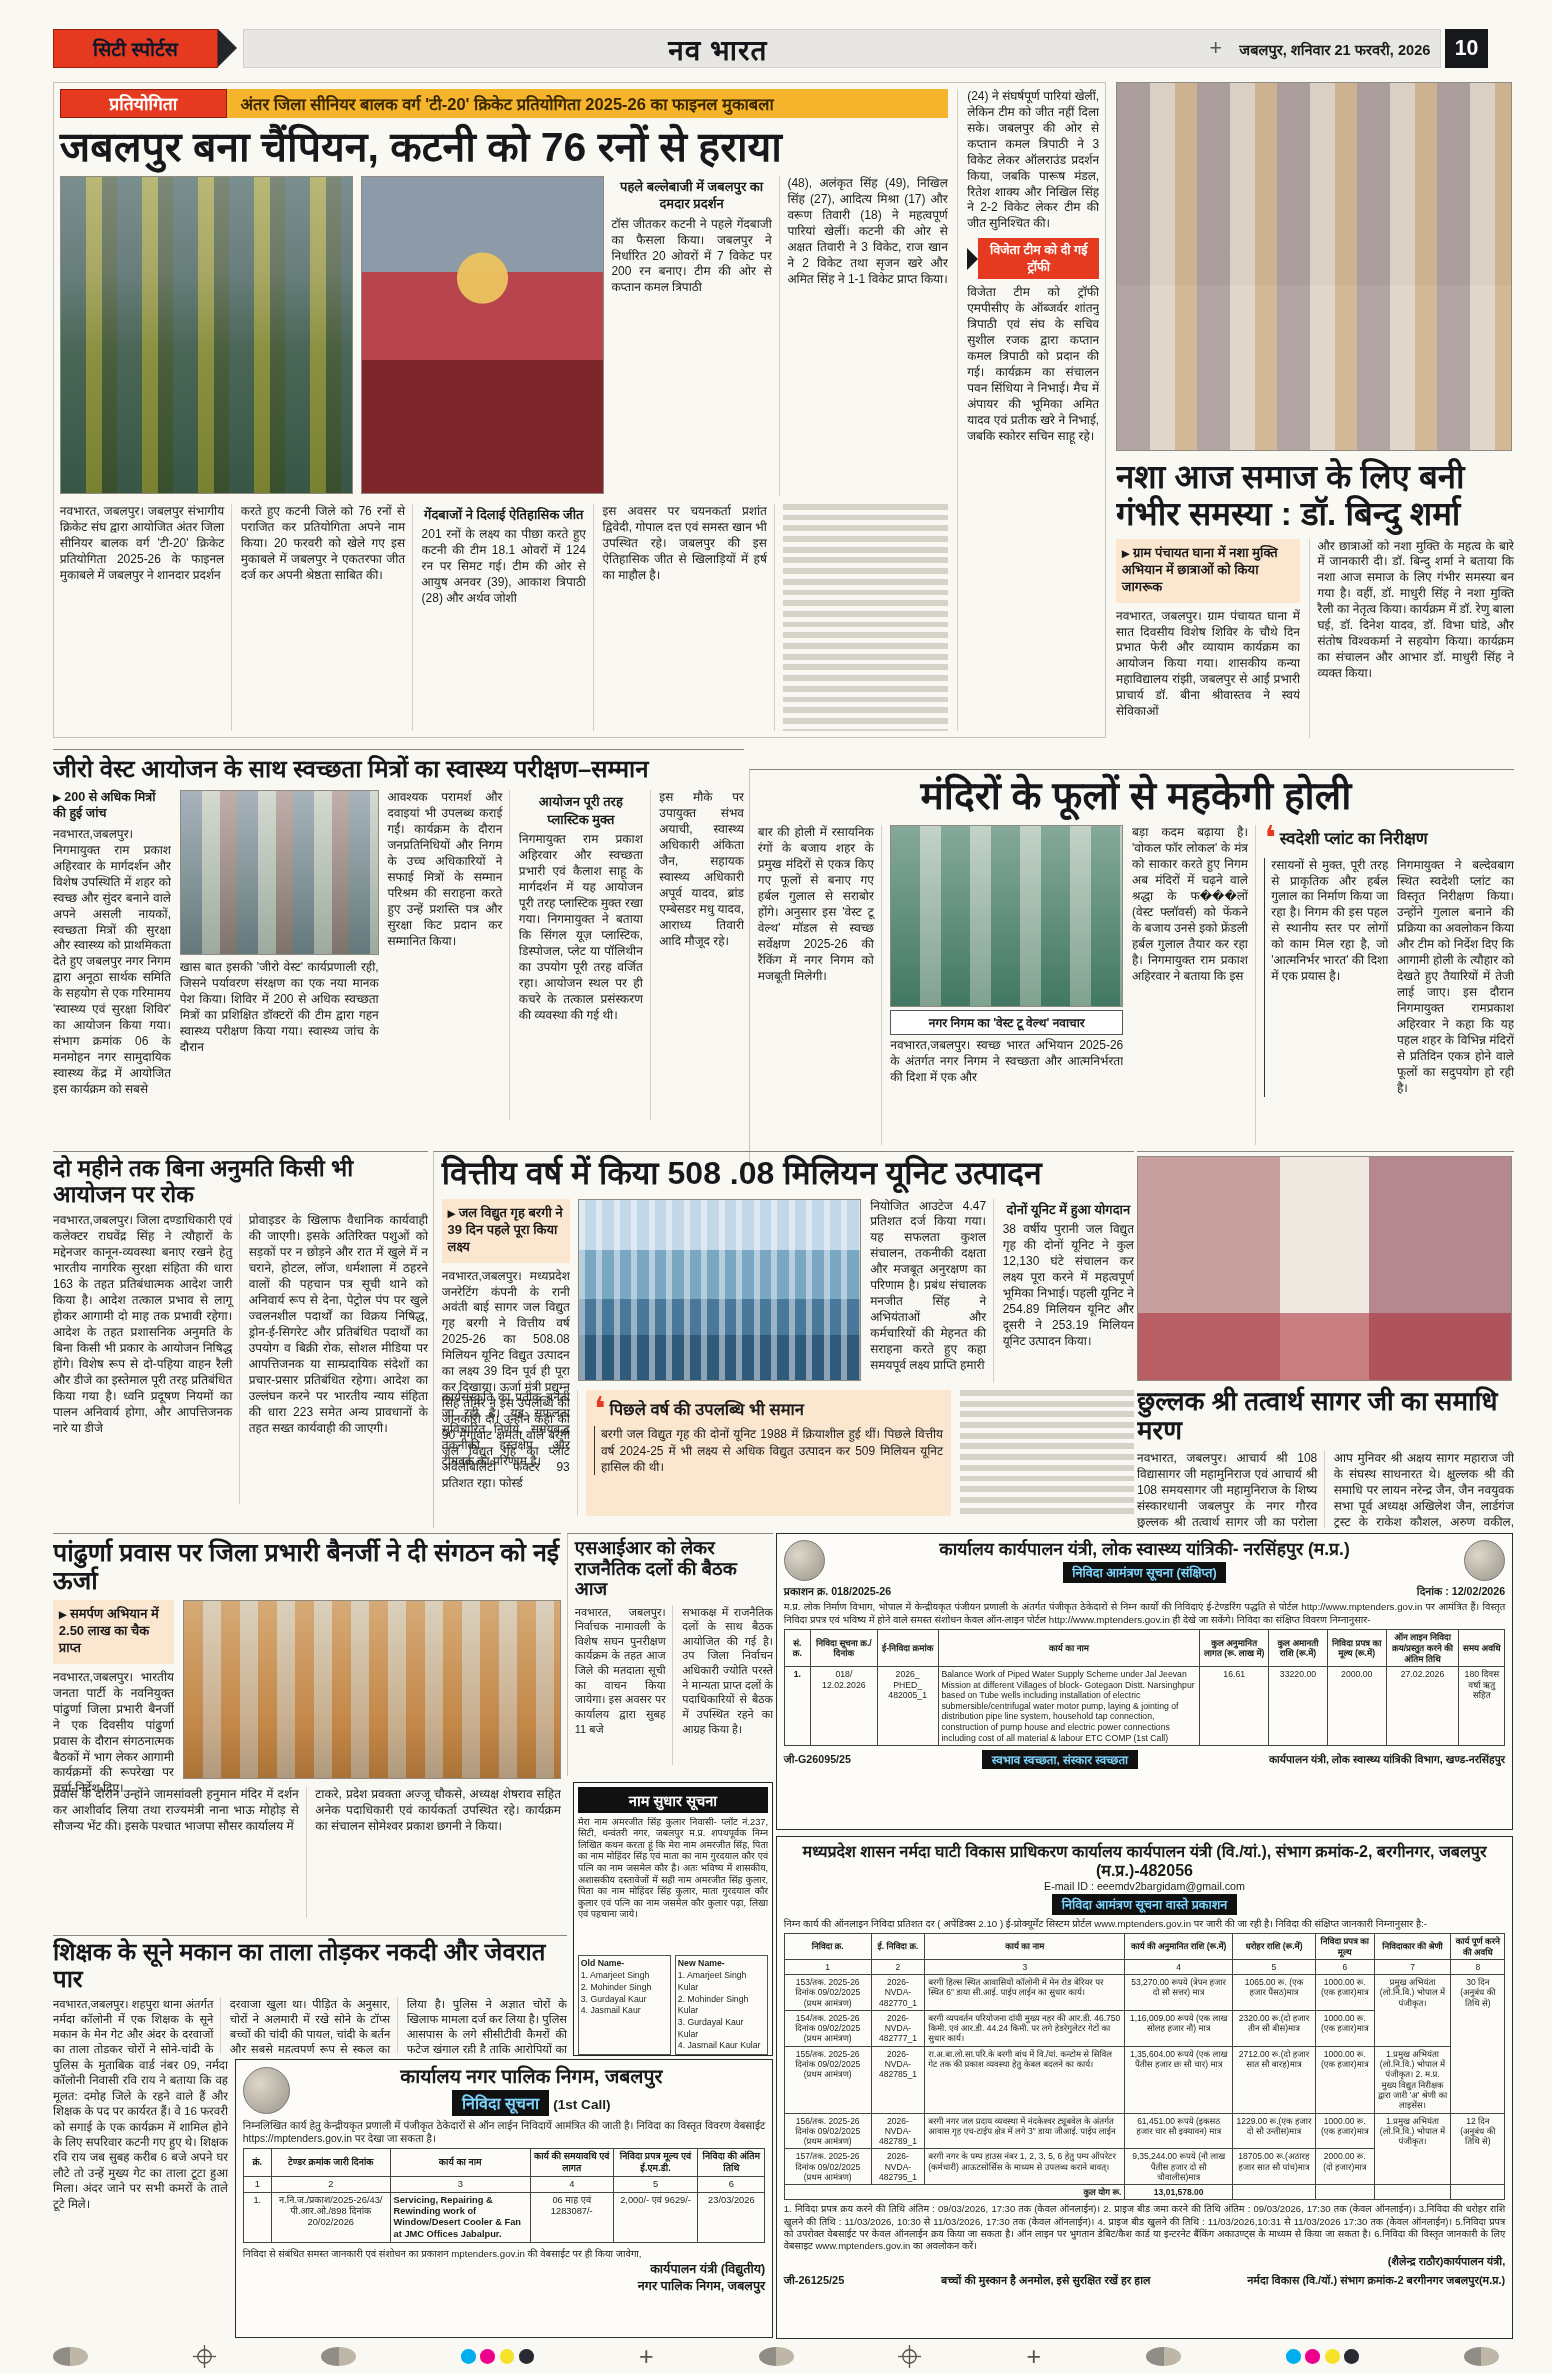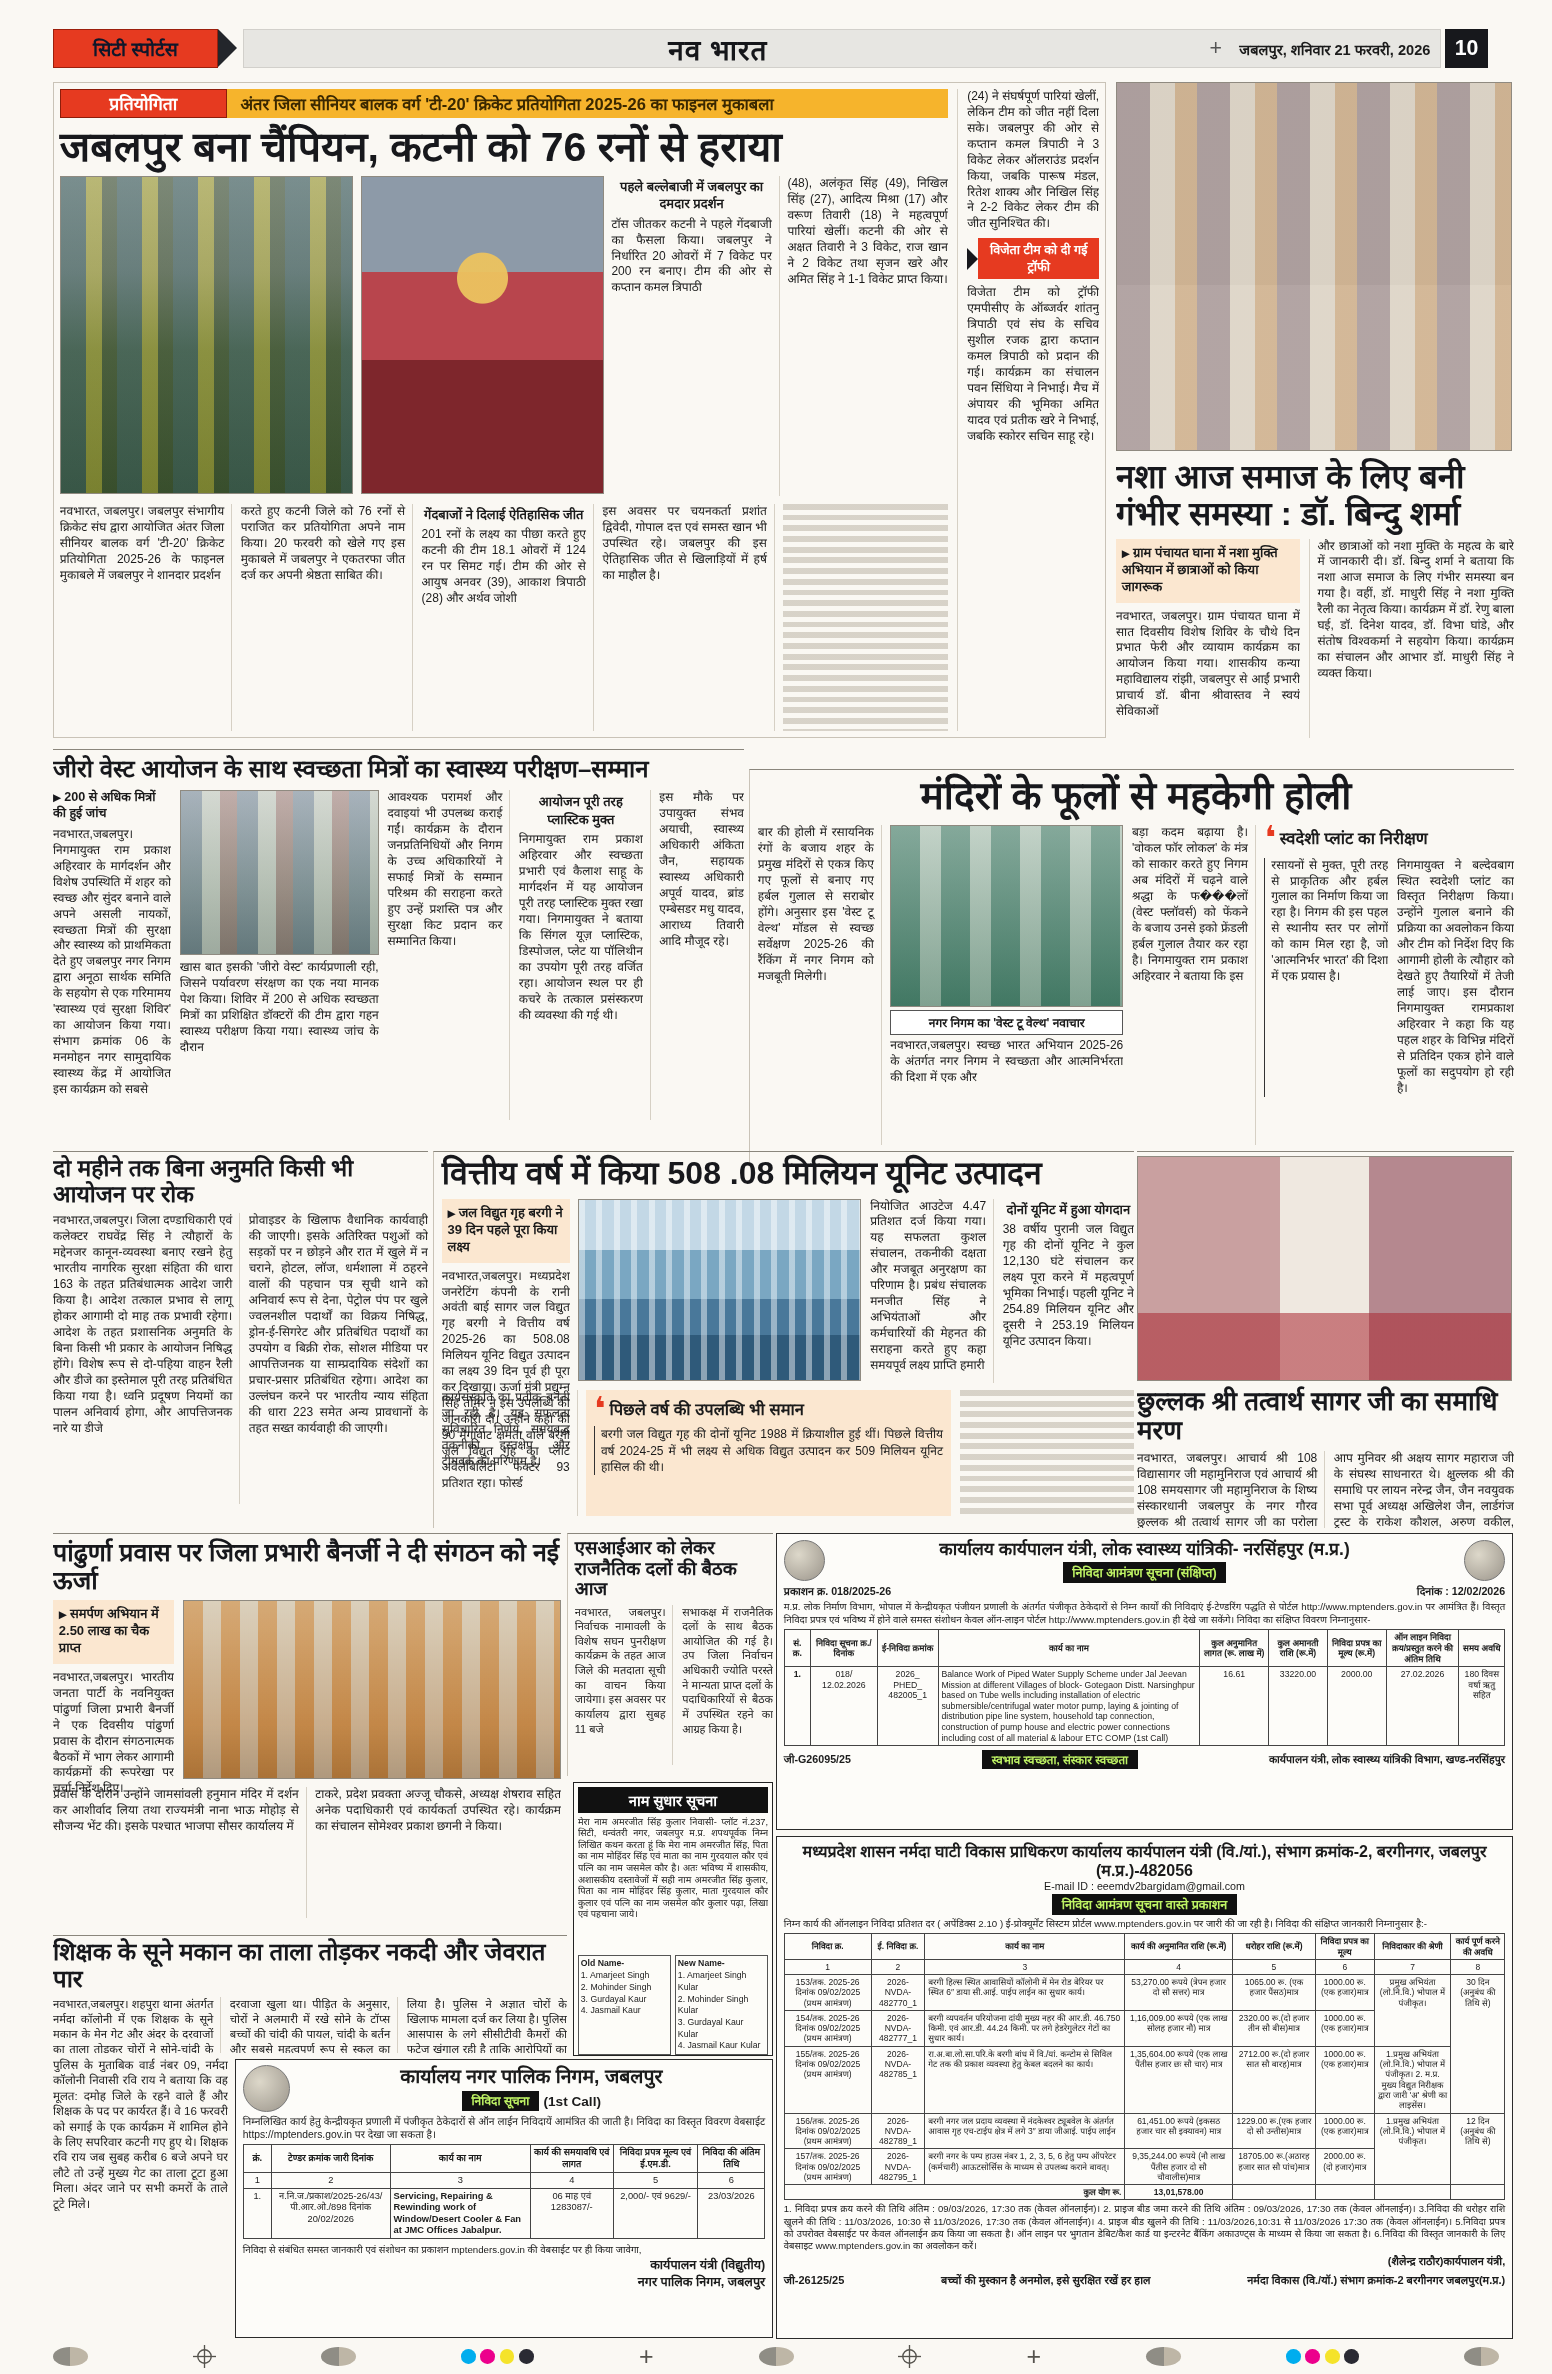--- a/index.html
+++ b/index.html
@@ -35,21 +35,21 @@
   .red-sub .rtri{width:0;height:0;border-top:11.6px solid transparent;border-bottom:11.6px solid transparent;border-left:11.6px solid #17181c;}
   .qrow{display:flex;align-items:flex-start;gap:3.9px;}
   .qmark{color:#e63a20;font-size:33px;font-weight:bold;line-height:.8;}
   .qtitle{font-weight:bold;font-size:16.5px;line-height:1.15;padding-top:3.9px;}
   .qbody{border-left:1.9px solid #333;padding-left:5.8px;margin-top:3.9px;font-size:12px;line-height:1.35;text-align:justify;}
   .photo{border:1px solid #8f8a80;}
   .capbox{border:1px solid #555;background:#fff;font-weight:bold;font-size:12px;text-align:center;padding:2.9px 1.9px;margin:2.9px 0;}
   
   .tender{border:1.9px solid #2b2b2b;background:#fdfcf9;padding:4.9px 6.8px;box-sizing:border-box;}
   .t-org{font-weight:bold;text-align:center;line-height:1.2;}
-  .blackbox{background:#111;color:#bef264;font-weight:bold;display:inline-block;padding:1.9px 9.7px;}
+  .blackbox{background:#111;color:#7dd3fc;font-weight:bold;display:inline-block;padding:1.9px 9.7px;}
   .t-intro{font-size:10.3px;text-align:justify;line-height:1.3;margin:2.9px 0;}
   table.tt{border-collapse:collapse;width:100%;font-size:9.3px;line-height:1.22;}
   table.tt th,table.tt td{border:1px solid #444;padding:1.9px 2.9px;vertical-align:top;overflow:hidden;}
   table.tt th{font-weight:bold;text-align:center;vertical-align:middle;}
   .tdc{text-align:center;}
   .t-foot{display:flex;justify-content:space-between;align-items:center;font-size:10.7px;font-weight:bold;margin-top:3.9px;}
   .emblem{border-radius:50%;background:radial-gradient(circle at 35% 35%,#ddd8ca,#9a948a);border:1px solid #777;}
   
   .p-team{background:repeating-linear-gradient(90deg,rgba(25,60,130,.28) 0 25px,rgba(245,205,50,.30) 25px 41px,rgba(20,25,35,.25) 41px 56px),linear-gradient(180deg,#9fae93 0%,#87987a 30%,#5d7747 55%,#44602f 100%);}
   .p-trophy{background:radial-gradient(circle at 50% 32%,rgba(236,195,95,.95) 0 25px,rgba(236,195,95,0) 26px),linear-gradient(180deg,#8d9aa8 0 30%,#b8454d 30% 58%,#7e262c 58% 100%);}
@@ -283,21 +283,21 @@
   </div>
 </div>
 <div class="sec c" style="left:53px;top:2057px;width:175px;height:281px;font-size:11.6px;">पुलिस के मुताबिक वार्ड नंबर 09, नर्मदा कॉलोनी निवासी रवि राय ने बताया कि वह मूलत: दमोह जिले के रहने वाले हैं और शिक्षक के पद पर कार्यरत हैं। वे 16 फरवरी को सगाई के एक कार्यक्रम में शामिल होने के लिए सपरिवार कटनी गए हुए थे। शिक्षक रवि राय जब सुबह करीब 6 बजे अपने घर लौटे तो उन्हें मुख्य गेट का ताला टूटा हुआ मिला। अंदर जाने पर सभी कमरों के ताले टूटे मिले।</div>
 
 <div class="sec tender" style="left:235px;top:2059px;width:538px;height:279px;">
   <div style="display:flex;gap:7.8px;align-items:center;">
     <div class="emblem" style="width:45px;height:45px;flex:none;"></div>
     <div style="flex:1;text-align:center;">
       <div class="t-org" style="font-size:19.4px;">कार्यालय नगर पालिक निगम, जबलपुर</div>
       <div style="margin-top:1.9px;">
-        <span class="blackbox" style="font-size:12px;">निविदा सूचना</span>
+        <span class="blackbox" style="font-size:16px;">निविदा सूचना</span>
         <span class="bold" style="font-size:13.6px;">(1st Call)</span>
       </div>
     </div>
   </div>
   <div class="t-intro">निम्नलिखित कार्य हेतु केन्द्रीयकृत प्रणाली में पंजीकृत ठेकेदारों से ऑन लाईन निविदायें आमंत्रित की जाती है। निविदा का विस्तृत विवरण वेबसाईट https://mptenders.gov.in पर देखा जा सकता है।</div>
   <table class="tt">
     <tbody>
         <tr>
       <th style="width:21.3px;">क्रं.</th>
       <th style="width:112px;">टेण्डर क्रमांक जारी दिनांक</th>

